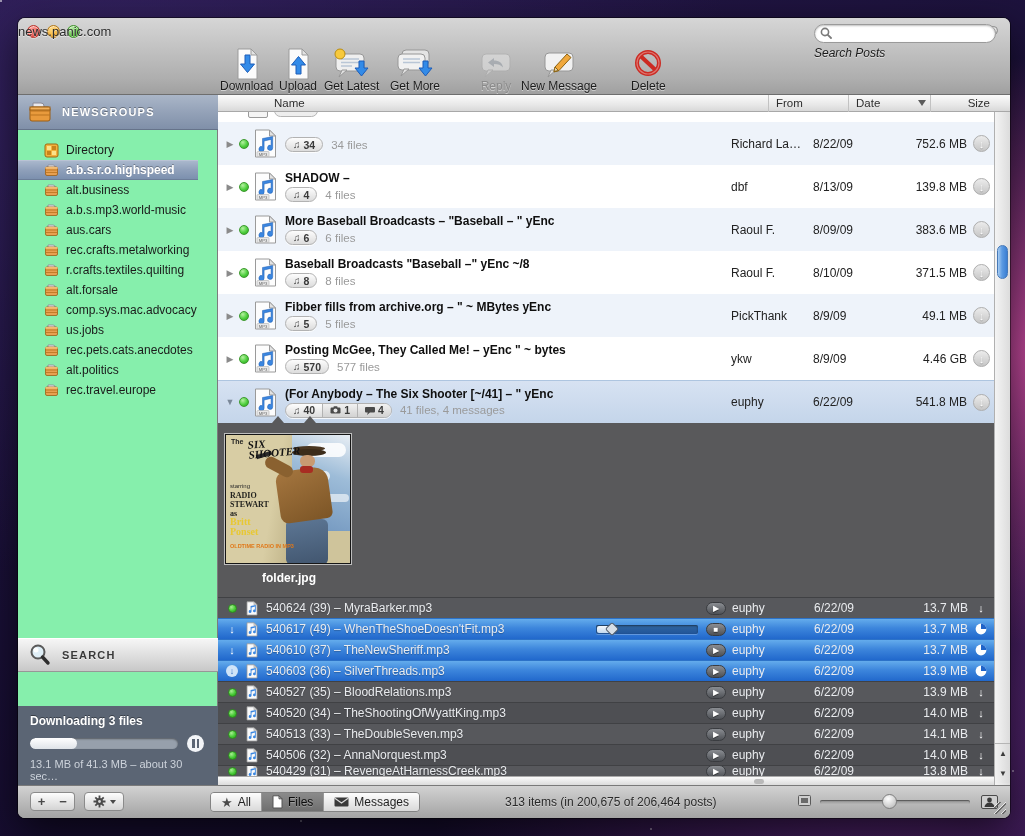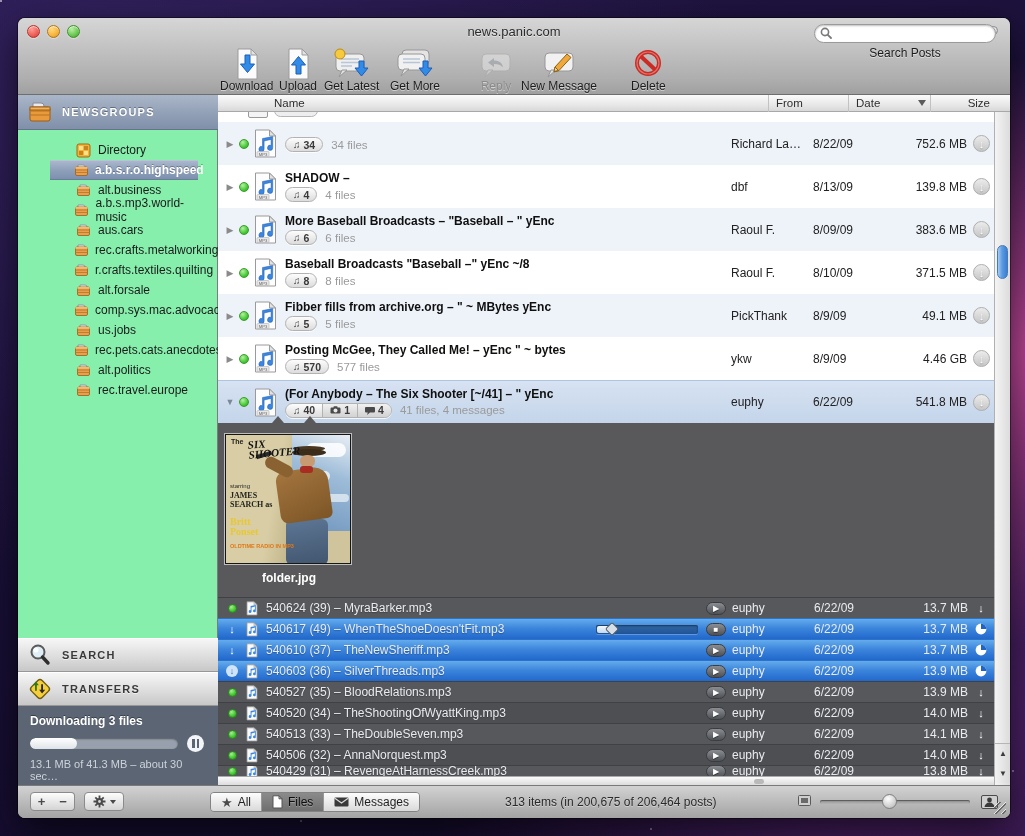--- a/index.html
+++ b/index.html
@@ -25,46 +25,46 @@
 
   
   #chrome { position:absolute; left:0; top:0; width:100%; height:77px;
     background:linear-gradient(180deg,#d6d6d6 0%, #c2c2c2 40%, #aeaeae 80%, #a0a0a0 100%);
     border-bottom:1px solid #6e6e6e; }
   #titlebar { position:absolute; left:0; top:0; width:100%; height:27px; }
   .tl { position:absolute; top:7px; width:13px; height:13px; border-radius:50%; box-shadow:inset 0 1px 1px rgba(255,255,255,.7), 0 1px 1px rgba(255,255,255,.4); }
   #tl-close  { left:9px;  background:radial-gradient(circle at 35% 30%, #ff9a94, #ec5f57 60%, #c33b33); border:1px solid #b73229; }
   #tl-min    { left:29px; background:radial-gradient(circle at 35% 30%, #ffd97e, #f6b33c 60%, #d38c1e); border:1px solid #b07617; }
   #tl-zoom   { left:49px; background:radial-gradient(circle at 35% 30%, #b8efa4, #68c74f 60%, #3f9a2c); border:1px solid #3f8f2a; }
-  #win-title { position:absolute; top:6px; left:0; width:100%; text-align:center; font-size:13px; color:#2c2c2c; text-shadow:0 1px 0 rgba(255,255,255,.55); }
+  #win-title { position:absolute; top:6px; left:0; width:100%; text-align:left; font-size:13px; color:#2c2c2c; text-shadow:0 1px 0 rgba(255,255,255,.55); }
   #tb-toggle { position:absolute; right:12px; top:8px; width:22px; height:9px; border-radius:5px;
     background:linear-gradient(180deg,#efefef,#bdbdbd); border:1px solid #8a8a8a; }
 
   #toolbar { position:absolute; left:0; top:27px; width:100%; height:50px; }
   .tbn { position:absolute; top:3px; text-align:center; cursor:default; }
   .tbn .tbi { display:block; height:32px; }
   .tbn .tbl { display:block; font-size:12px; color:#1b1b1b; text-shadow:0 1px 0 rgba(255,255,255,.5); margin-top:-1px; }
   .tbn.disabled .tbi { opacity:.5; } .tbn.disabled .tbl { color:#8b8b8b; }
   #search-wrap { position:absolute; right:14px; top:5px; width:182px; }
   #search-field { width:182px; height:19px; border-radius:10px; border:1px solid #9a9a9a;
     background:#fff; box-shadow:inset 0 1px 2px rgba(0,0,0,.25); font-size:12px; padding:0 8px 0 20px; outline:none; }
   #search-mag { position:absolute; left:6px; top:4px; }
-  #search-label { display:block; text-align:center; font-size:12px; color:#1b1b1b; text-shadow:0 1px 0 rgba(255,255,255,.5); margin-top:3px; }
+  #search-label { display:block; font-size:12px; color:#1b1b1b; text-shadow:0 1px 0 rgba(255,255,255,.5); margin-top:3px;font-style:italic; }
 
   
   #sidebar { position:absolute; left:0; top:77px; width:200px; height:690px; background:#86efac; border-right:1px solid #7c7c7c; }
   .band { position:absolute; left:0; width:200px; height:34px; display:flex; align-items:center;
     font-size:11px; font-weight:bold; letter-spacing:1.2px; }
   #band-newsgroups { top:0; height:35px; color:#fff; text-shadow:0 -1px 0 rgba(0,0,0,.35);
     background:linear-gradient(180deg,#aab6c8 0%, #94a2b8 50%, #8090a9 100%); border-bottom:1px solid #66738a; }
   #band-search, #band-transfers { color:#3a3a3a; text-shadow:0 1px 0 rgba(255,255,255,.6);
     background:linear-gradient(180deg,#f6f6f6 0%, #dddddd 55%, #c8c8c8 100%); border-top:1px solid #fff; border-bottom:1px solid #979797; }
   #band-search { top:543px; } #band-transfers { top:577px; }
   .band .bicon { width:44px; display:flex; justify-content:center; }
-  #sb-items { position:absolute; left:0; top:45px; width:180px;padding-left:32px; }
+  #sb-items { position:absolute; left:0; top:45px; width:180px; }
   .sb-item { height:20px; display:flex; align-items:center; font-size:12px; color:#1a1a1a; padding-left:24px; }
   .sb-item .sb-ic { width:18px; height:15px; margin-right:6px; display:inline-flex; justify-content:center; }
   .sb-item.sel { color:#fff; font-weight:bold; text-shadow:0 -1px 0 rgba(0,0,0,.3);
     background:linear-gradient(180deg,#a9b7cc 0%, #8fa0ba 50%, #7c90ae 100%); border-top:1px solid #b9c3d4; border-bottom:1px solid #6c7d98; }
   #transfers-panel { position:absolute; left:0; top:611px; width:200px; height:79px; background:#5b6574; padding:8px 12px 0 12px; }
   #tp-title { font-size:12px; font-weight:bold; color:#fff; text-shadow:0 -1px 0 rgba(0,0,0,.4); }
   #tp-row { display:flex; align-items:center; margin-top:7px; }
   #tp-track { width:148px; height:11px; border-radius:6px; background:#97a0ac; box-shadow:inset 0 1px 2px rgba(0,0,0,.45); overflow:hidden; }
   #tp-fill { height:100%; border-radius:6px; background:linear-gradient(180deg,#ffffff,#dfe3e8); }
   #tp-pause { width:17px; height:17px; margin-left:9px; border-radius:50%; background:#f2f4f7; position:relative; }
@@ -461,30 +461,20 @@
       </div>
     <div id="band-search" class="band">
       <span class="bicon">
         <svg width="24" height="24" viewBox="0 0 24 24">
             <circle cx="10" cy="9" r="6.5" fill="#dfeef6" stroke="#5a5a5a" stroke-width="2"></circle>
             <circle cx="8" cy="7" r="2.5" fill="rgba(255,255,255,.9)"></circle>
             <line x1="14.5" y1="14" x2="20" y2="20" stroke="#2e2e2e" stroke-width="3.4" stroke-linecap="round"></line>
           </svg>
       </span>
       <span>SEARCH</span>
-    </div>
-    <div id="band-transfers" class="band">
-      <span class="bicon">
-        <svg width="26" height="26" viewBox="0 0 26 26">
-            <rect x="5.5" y="5.5" width="15" height="15" rx="3" transform="rotate(45 13 13)" fill="#f6ce3a" stroke="#6e5a12" stroke-width="1.4"></rect>
-            <path d="M10 16 V10 l-2.4 0 3.4-4 3.2 4 H12 V16 z" fill="#2e7a1e" transform="translate(-1.2,0) scale(.92)"></path>
-            <path d="M15 10 v6 h2.4 l-3.4 4 -3.2-4 H13 v-6 z" fill="#2a2a2a" transform="translate(2.2,-1) scale(.92)"></path>
-          </svg>
-      </span>
-      <span>TRANSFERS</span>
     </div>
     <div id="transfers-panel">
       <div id="tp-title">Downloading 3 files</div>
       <div id="tp-row">
         <div id="tp-track">
             <div id="tp-fill" style="width: 32%;"></div>
           </div>
         <div id="tp-pause"></div>
       </div>
       <div id="tp-detail">13.1 MB of 41.3 MB – about 30 sec…</div>
@@ -739,21 +729,21 @@
         <div class="jeans"></div>
           <div class="jacket"></div>
           <div class="arm"></div>
           <div class="gun"></div>
         <div class="hat"></div>
           <div class="face"></div>
           <div class="scarf"></div>
         <div class="ptitle1">The</div>
         <div class="ptitle2">SIX SHOOTER</div>
         <div class="pstar">starring</div>
-        <div class="pactor">JAMES SEARCH as</div>
+        <div class="pactor">RADIO STEWART as</div>
         <div class="pchar">Britt Ponset</div>
         <div class="pfoot">OLDTIME RADIO IN MP3</div>
       </div>
       <div id="poster-label">folder.jpg</div>
     </div>
 
     <div id="file-rows">
         <div class="frow">
           <span class="fstat">
             <span class="fdot"></span>

